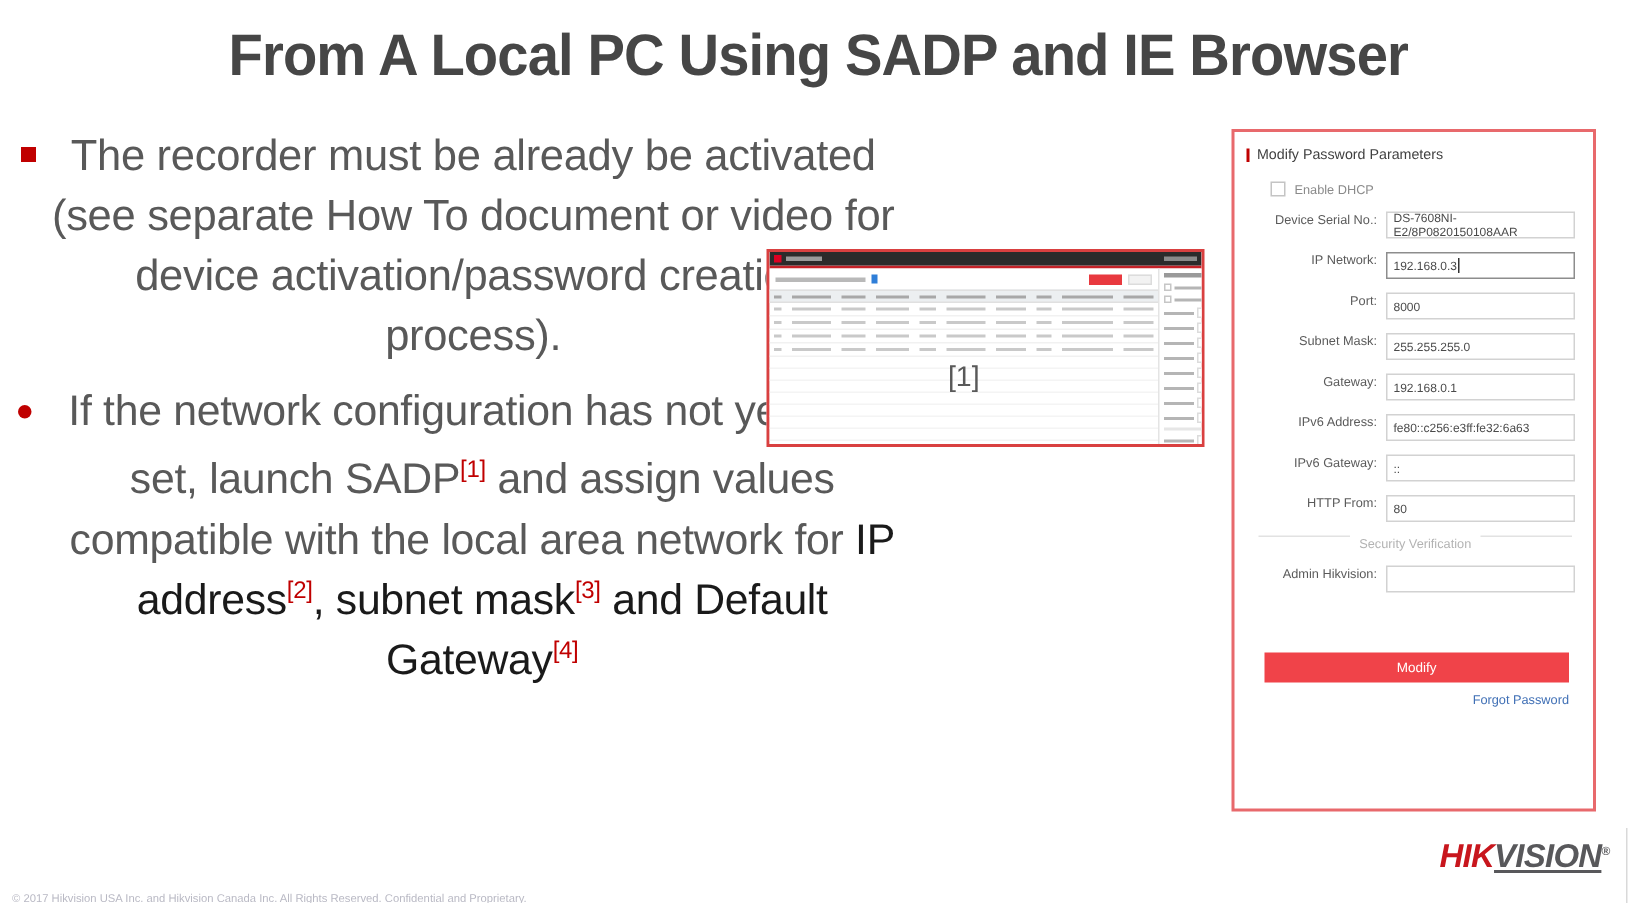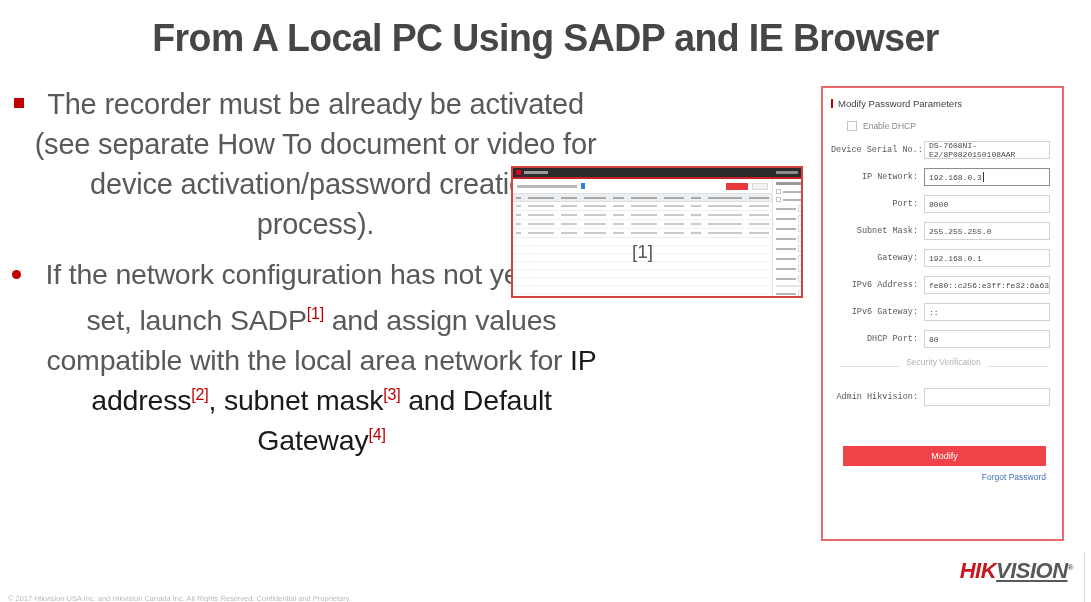--- a/index.html
+++ b/index.html
@@ -189,24 +189,22 @@
     color: #8a8a8a;
   }
   #dhcp-row .cbox {
     width: 8px; height: 8px;
     border: 1px solid #c4c4c4;
     margin-right: 6px;
     background: #fff;
   }
   .field-row {
     display: flex;
-    align-items: center;
     margin-bottom: 9px;
     position: relative;
-    font-family: Liberation Mono, monospace;
   }
   .field-label {
     width: 87px;
     flex: 0 0 auto;
     text-align: right;
     padding-right: 6px;
     font-size: 8.5px;
     color: #5a5a5a;
     white-space: nowrap;
   }
@@ -229,22 +227,22 @@
   }
   .caret {
     display: inline-block;
     width: 1px;
     height: 10px;
     background: #333;
     margin-left: 1px;
   }
   #divider-row {
     display: flex;
-    align-items: flex-end;
-    margin: 7px 2px 21px 8px;
+    align-items: flex-start;
+    margin: 7px 2px 10px 8px;
     gap: 6px;
   }
   #divider-row .line { flex: 1 1 auto; height: 1px; background: #e2e2e2; }
   #divider-row .dtext { font-size: 8.5px; color: #b3b3b3; white-space: nowrap; }
   #modify-button {
     margin: 40px 4px 0 12px;
     height: 20px;
     background: #F04349;
     color: #ffffff;
     font-size: 9px;
@@ -512,21 +510,21 @@
 
   <div class="field-row">
     <div class="field-label">IPv6 Gateway:</div>
     <div class="field-input">
       <span>::</span>
     </div>
   </div>
 
 
   <div class="field-row">
-    <div class="field-label">DHCP Port:</div>
+    <div class="field-label">HTTP From:</div>
     <div class="field-input">
       <span>80</span>
     </div>
   </div>
 
   <div id="divider-row">
     <span class="line"></span>
     <span class="dtext">Security Verification</span>
     <span class="line"></span>
   </div>

